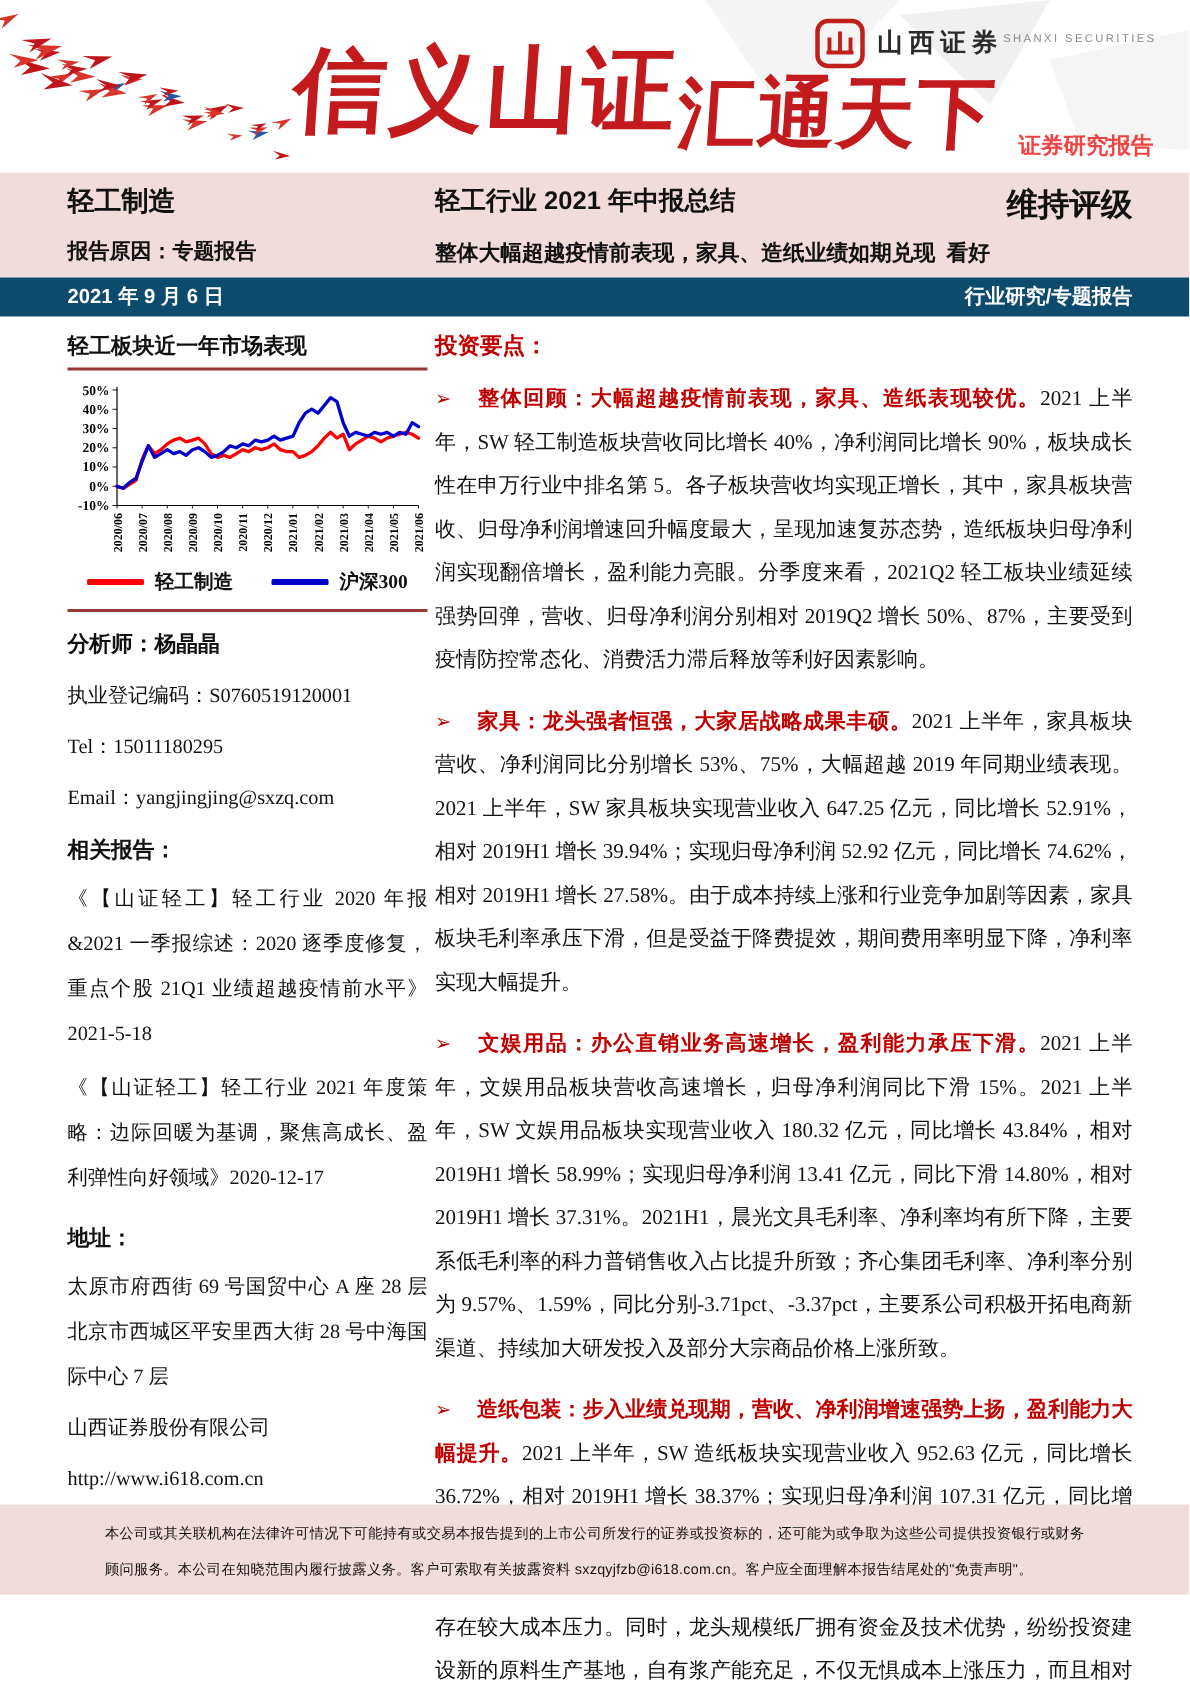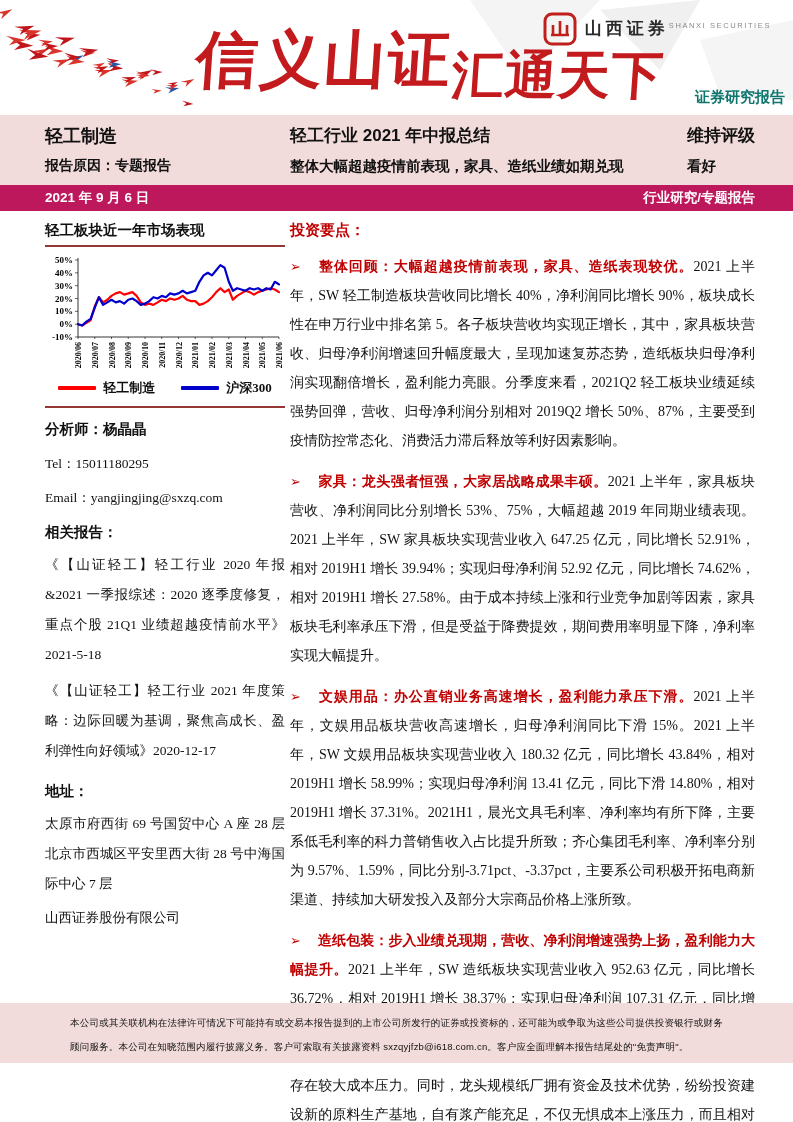--- a/index.html
+++ b/index.html
@@ -12,37 +12,37 @@
   .flock{position:absolute;left:0;top:0;width:240px;height:118px;}
   .slogan{position:absolute;left:196px;top:18px;white-space:nowrap;color:#c31a1e;
           font-weight:900;font-family:"Liberation Serif",serif;}
   .slogan .p1{font-size:62px;letter-spacing:2px;display:inline-block;transform:skewX(-4deg);}
   .slogan .p2{font-size:52px;letter-spacing:1px;display:inline-block;transform:translateY(12px) skewX(-4deg);}
   .logo{position:absolute;right:22px;top:12px;display:flex;align-items:center;gap:8px;}
   .logo-txt{display:flex;line-height:1.1;}
   .logo-cn{font-family:"Liberation Sans",sans-serif;font-weight:bold;font-size:17px;
            letter-spacing:4px;color:#2b2b2b;}
   .logo-en{font-family:"Liberation Sans",sans-serif;font-size:7.5px;letter-spacing:1.6px;color:#8a8a8a;margin-top:2px;}
-  .report-type{position:absolute;right:8px;top:88px;font-family:Liberation Sans, sans-serif;
-               font-weight:bold;font-size:15px;color:#0f766e;}
+  .report-type{position:absolute;right:24px;top:88px;font-family:Liberation Sans, sans-serif;
+               font-weight:bold;font-size:15px;color:#ef4444;}
 
   
   .title-band{height:70px;background:#f2dcdb;display:grid;
               grid-template-columns:245px 1fr auto;align-content:center;row-gap:9px;
               padding:0 38px 0 45px;box-sizing:border-box;
               font-family:"Liberation Sans",sans-serif;font-weight:bold;}
   .tb-industry{font-size:18px;}
   .tb-title{font-size:17px;}
-  .tb-rating-action{font-size:17px;text-align:right;}
+  .tb-rating-action{font-size:21px;text-align:right;margin-left:40px;}
   .tb-reason{font-size:14px;}
   .tb-subtitle{font-size:14.5px;}
   .tb-rating{font-size:14.5px;}
 
   
-  .date-bar{height:26px;background:#be185d;display:flex;justify-content:space-between;
+  .date-bar{height:26px;background:#0c4a6e;display:flex;justify-content:space-between;
             align-items:center;padding:0 38px 0 45px;color:#fff;
             font-family:"Liberation Sans",sans-serif;font-weight:bold;font-size:13.5px;}
 
   
   .content{display:flex;padding:8px 38px 0 45px;gap:5px;box-sizing:border-box;}
   .sidebar{width:240px;flex:0 0 240px;}
   .main{flex:1;min-width:0;}
 
   .chart-title{font-family:Liberation Mono, monospace;font-weight:bold;font-size:14.5px;
                padding:2px 0 5px 0;border-bottom:2px solid #953735;}
@@ -208,30 +208,32 @@
           <span class="legend-label">轻工制造</span>
         </div>
         <div class="legend-item">
           <span class="legend-swatch" style="background: rgb(0, 0, 204);"></span>
           <span class="legend-label">沪深300</span>
         </div>
       </div>
       <hr class="divider">
 
       <p class="an-name">分析师：杨晶晶</p>
+      <p class="an-line">执业登记编码：S0760519120001</p>
       <p class="an-line">Tel：15011180295</p>
       <p class="an-line">Email：yangjingjing@sxzq.com</p>
 
       <p class="blk-title">相关报告：</p>
       <p class="rr-item">《【山证轻工】轻工行业 2020 年报&amp;2021 一季报综述：2020 逐季度修复，重点个股 21Q1 业绩超越疫情前水平》2021-5-18</p>
       <p class="rr-item">《【山证轻工】轻工行业 2021 年度策略：边际回暖为基调，聚焦高成长、盈利弹性向好领域》2020-12-17</p>
 
       <p class="blk-title">地址：</p>
       <p class="addr-line">太原市府西街 69 号国贸中心 A 座 28 层北京市西城区平安里西大街 28 号中海国际中心 7 层</p>
       <p class="addr-line">山西证券股份有限公司</p>
+      <p class="addr-line">http://www.i618.com.cn</p>
     </div>
 
     <div class="main">
       <p class="kp-title">投资要点：</p>
 
       <p class="kp">
         <span class="bullet">➢</span><span class="lead">整体回顾：大幅超越疫情前表现，家具、造纸表现较优。</span><span class="body">2021 上半年，SW 轻工制造板块营收同比增长 40%，净利润同比增长 90%，板块成长性在申万行业中排名第 5。各子板块营收均实现正增长，其中，家具板块营收、归母净利润增速回升幅度最大，呈现加速复苏态势，造纸板块归母净利润实现翻倍增长，盈利能力亮眼。分季度来看，2021Q2 轻工板块业绩延续强势回弹，营收、归母净利润分别相对 2019Q2 增长 50%、87%，主要受到疫情防控常态化、消费活力滞后释放等利好因素影响。</span>
       </p>
       <p class="kp">
         <span class="bullet">➢</span><span class="lead">家具：龙头强者恒强，大家居战略成果丰硕。</span><span class="body">2021 上半年，家具板块营收、净利润同比分别增长 53%、75%，大幅超越 2019 年同期业绩表现。2021 上半年，SW 家具板块实现营业收入 647.25 亿元，同比增长 52.91%，相对 2019H1 增长 39.94%；实现归母净利润 52.92 亿元，同比增长 74.62%，相对 2019H1 增长 27.58%。由于成本持续上涨和行业竞争加剧等因素，家具板块毛利率承压下滑，但是受益于降费提效，期间费用率明显下降，净利率实现大幅提升。</span>

